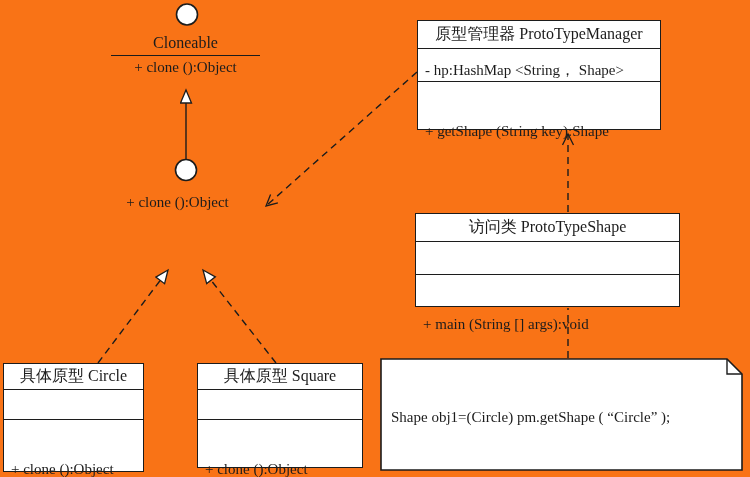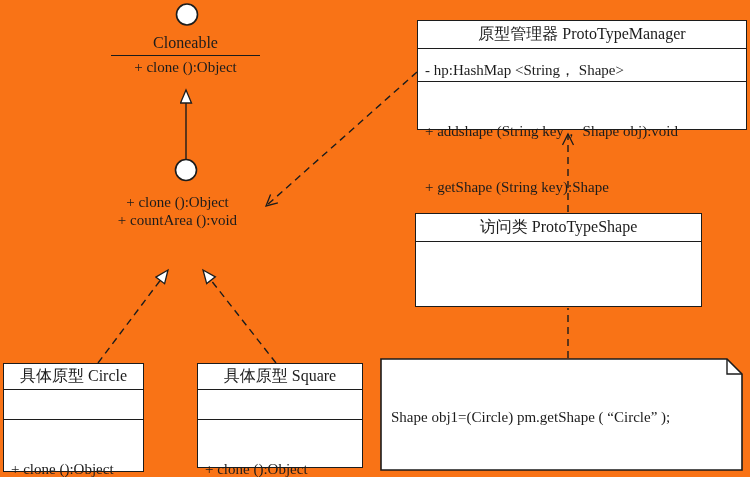--- a/index.html
+++ b/index.html
@@ -55,35 +55,36 @@
     <path d="M727,359 L727,374 L742,374" fill="none" stroke="#1c1c1c" stroke-width="1.4"></path>
   </svg>
 
   <div class="iface" style="left:111px; top:33px; width:149px;">
     <div class="iface-name">Cloneable</div>
     <div class="iface-methods">+ clone ():Object</div>
   </div>
 
   <div class="iface" style="left:98px; top:191px; width:159px;">
     <div class="iface-methods">+ clone ():Object</div>
-    <div class="iface-methods" style="padding-top:0;">+ countArea ():void</div>
   </div>
 
-  <div class="klass" style="left:417px; top:20px; width:330px; height:110px;">
+  <div class="klass" style="left:417px; top:20px; width:244px; height:110px;">
     <div class="k-title" style="height:27px;">原型管理器 ProtoTypeManager</div>
     <div class="k-sec k-attr" style="height:33px;">- hp:HashMap &lt;String， Shape&gt;</div>
     <div class="k-sec" style="height:46px;">
-      <div>+ addshape (String key， Shape obj):void</div>
       <div>+ getShape (String key):Shape</div>
     </div>
   </div>
 
-  <div class="klass" style="left:415px; top:213px; width:287px; height:94px;">
+  <div class="klass" style="left:415px; top:213px; width:265px; height:94px;">
     <div class="k-title" style="height:27px;">访问类 ProtoTypeShape</div>
     <div class="k-sec" style="height:33px;"></div>
+    <div class="k-sec" style="height:30px;">
+      <div>+ main (String [] args):void</div>
+    </div>
   </div>
 
   <div class="klass" style="left:3px; top:363px; width:141px; height:109px;">
     <div class="k-title" style="height:25px;">具体原型 Circle</div>
     <div class="k-sec" style="height:30px;"></div>
     <div class="k-sec" style="height:50px;">
       <div>+ clone ():Object</div>
       
     </div>
   </div>

